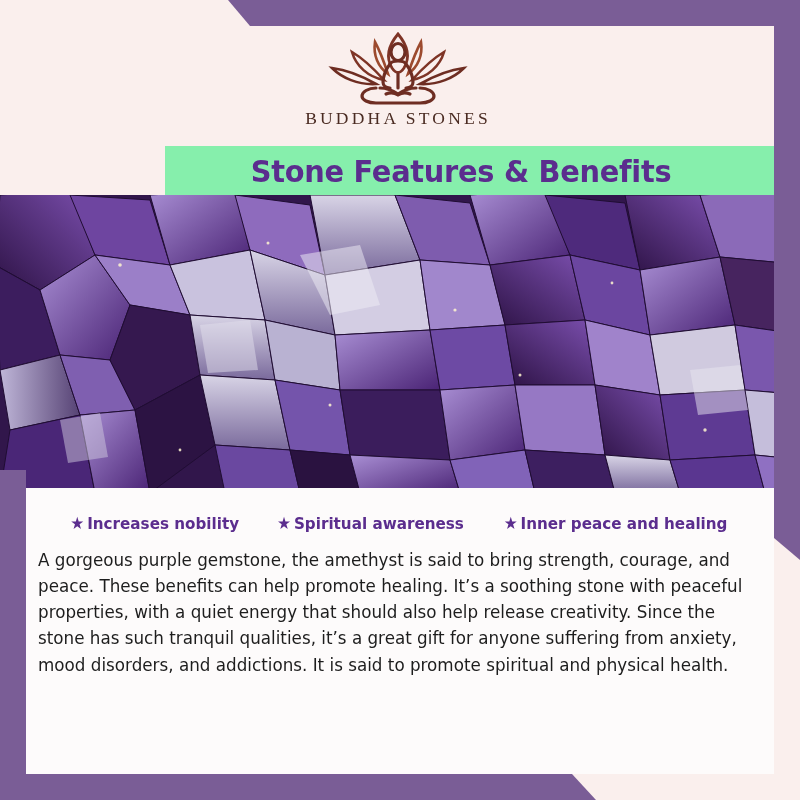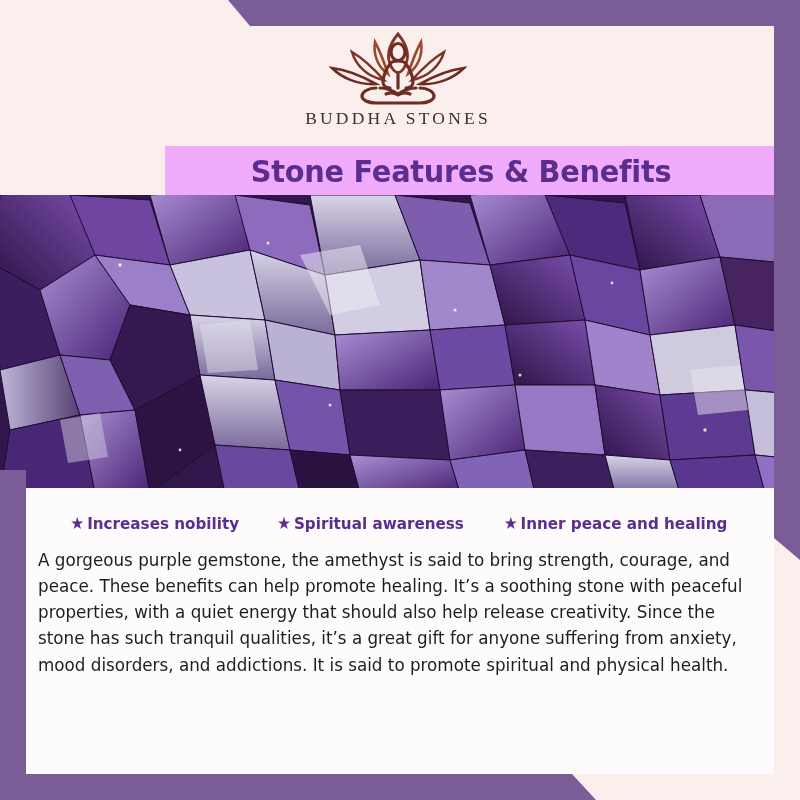--- a/index.html
+++ b/index.html
@@ -45,21 +45,21 @@
   .brand-name{
     margin-top:2px;
     font-family:"Liberation Serif", serif;
     font-size:17.5px;letter-spacing:3.2px;color:#4a2b22;
     text-align:center;
   }
 
   
   .title-band{
     position:absolute;top:146px;left:165px;width:635px;height:49px;
-    background:#f0abfc;z-index:3;
+    background:#86efac;z-index:3;
     display:flex;align-items:center;justify-content:center;
     padding-right:42px;box-sizing:border-box;
   }
   .title-text{
     font-family:"DejaVu Sans", sans-serif;
     font-weight:700;font-size:31px;color:#5b2d8e;
     letter-spacing:-0.3px;
     transform:scaleX(0.93);transform-origin:center;
     white-space:nowrap;
   }

